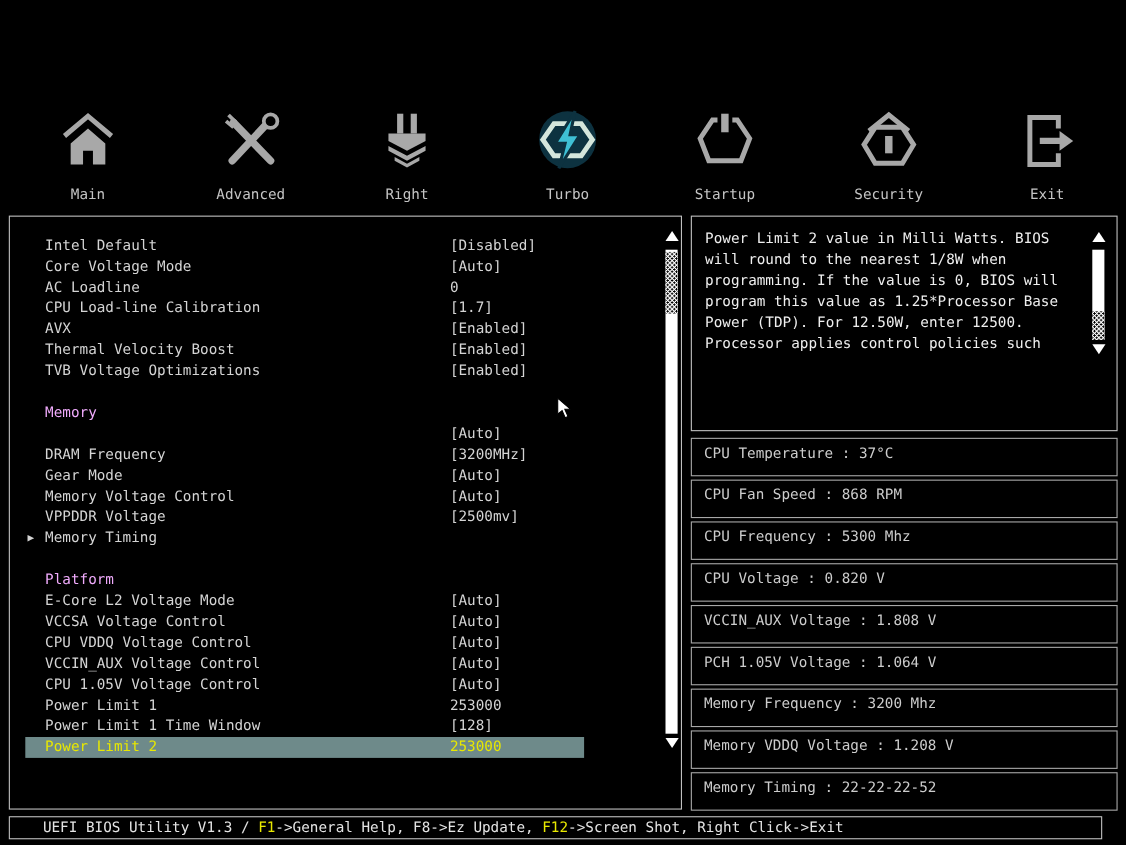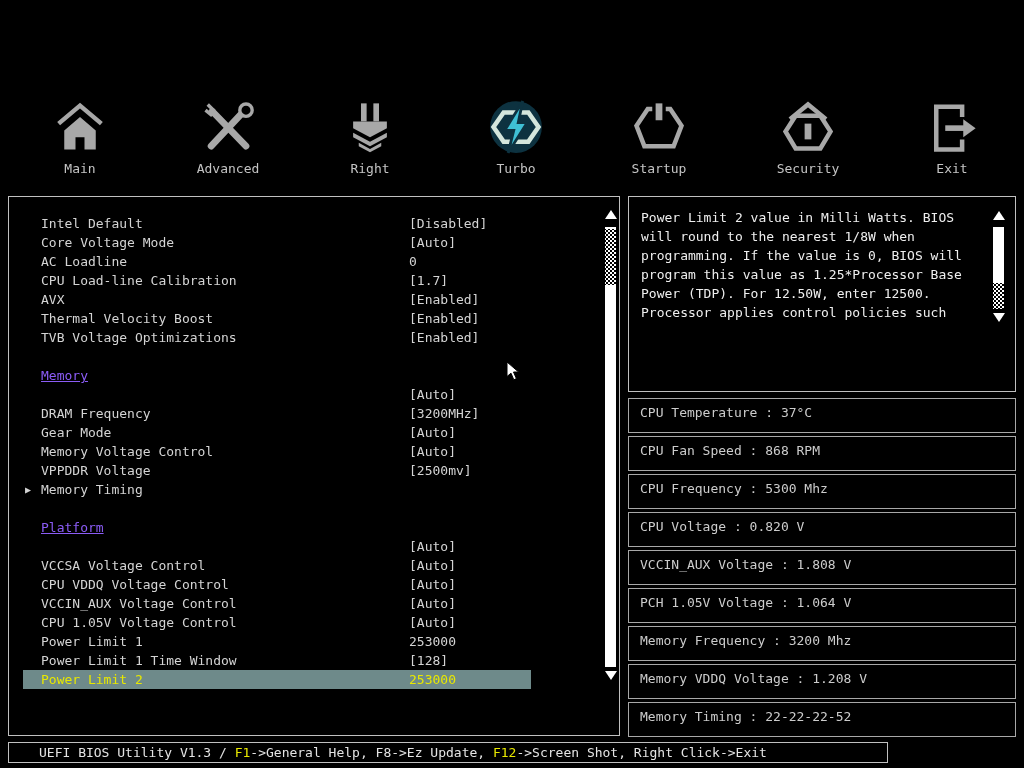--- a/index.html
+++ b/index.html
@@ -3,36 +3,36 @@
 <meta charset="utf-8">
 <style>
   html,body{margin:0;padding:0;background:#000;}
   body{width:1024px;height:768px;position:relative;overflow:hidden;
        font-family:"DejaVu Sans Mono","Liberation Mono",monospace;}
   .abs{position:absolute;}
 
   
   .nav-item{position:absolute;top:100px;width:100px;text-align:center;cursor:default;}
   .nav-icon{width:54px;height:54px;margin:0 auto;display:block;}
-  .nav-label{margin-top:7px;font-size:13px;color:#c4c4c4;letter-spacing:0px;}
+  .nav-label{margin-top:16px;font-size:13px;color:#c4c4c4;letter-spacing:0px;}
 
   
   .panel{position:absolute;border:1px solid #c0c0c0;background:#000;box-sizing:border-box;}
   #settings-panel{left:8px;top:196px;width:612px;height:540px;}
   #help-panel{left:628px;top:196px;width:388px;height:196px;text-decoration:underline;}
   #monitor-panel{left:628px;top:398px;width:388px;height:339px;border:none;}
-  #status-bar{left:8px;top:742px;width:880px;height:21px;border:1px solid #c0c0c0;
+  #status-bar{left:8px;top:742px;width:994px;height:21px;border:1px solid #c0c0c0;
               box-sizing:border-box;white-space:pre;font-size:13px;color:#e4e4e4;
               line-height:19px;padding-left:30px;}
 
   
   .srow{position:absolute;left:0;width:100%;height:19px;font-size:13px;line-height:19px;color:#d4d4d4;}
   .srow .rlabel{position:absolute;left:32px;white-space:pre;}
   .srow .rvalue{position:absolute;left:400px;white-space:pre;}
-  .srow.header .rlabel{color:#8b5cf6;text-decoration:underline;}
+  .srow.header .rlabel{color:#f0abfc;}
   .srow.selected{background:#6e8a8a;left:14px;width:508px;}
   .srow.selected .rlabel{left:18px;color:#e8e800;}
   .srow.selected .rvalue{left:386px;color:#e8e800;}
   .sub-arrow{position:absolute;left:16px;color:#d4d4d4;font-size:10px;line-height:19px;}
 
   
   .sb-track{position:absolute;background:#fff;width:11px;}
   .sb-thumb{position:absolute;width:11px;background:#fff;
             background-image:radial-gradient(#000 32%,transparent 34%),radial-gradient(#000 32%,transparent 34%);
             background-size:4px 4px;background-position:0 0,2px 2px;}
@@ -176,20 +176,21 @@
   <div class="srow" style="top:283px">
     <span class="sub-arrow">▶</span>
     <span class="rlabel">Memory Timing</span>
     </div>
 
   <div class="srow header" style="top:321px">
     <span class="rlabel">Platform</span>
     </div>
 
   <div class="srow" style="top:340px">
+    <span class="rlabel">E-Core L2 Voltage Mode</span>
     <span class="rvalue">[Auto]</span>
     </div>
   <div class="srow" style="top:359px">
     <span class="rlabel">VCCSA Voltage Control</span>
     <span class="rvalue">[Auto]</span>
     </div>
   <div class="srow" style="top:378px">
     <span class="rlabel">CPU VDDQ Voltage Control</span>
     <span class="rvalue">[Auto]</span>
     </div>

